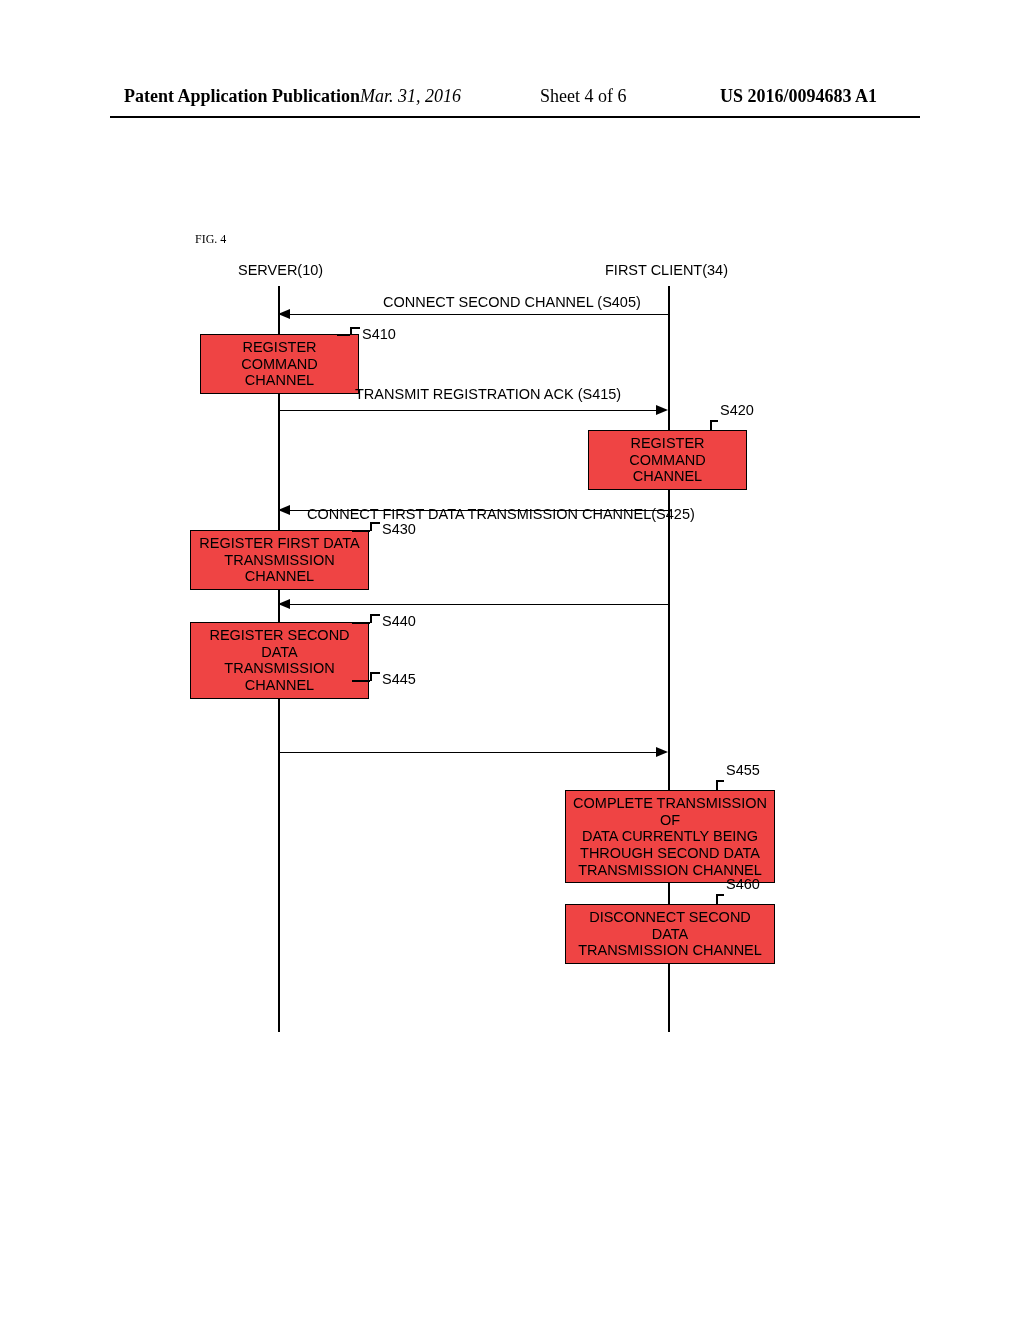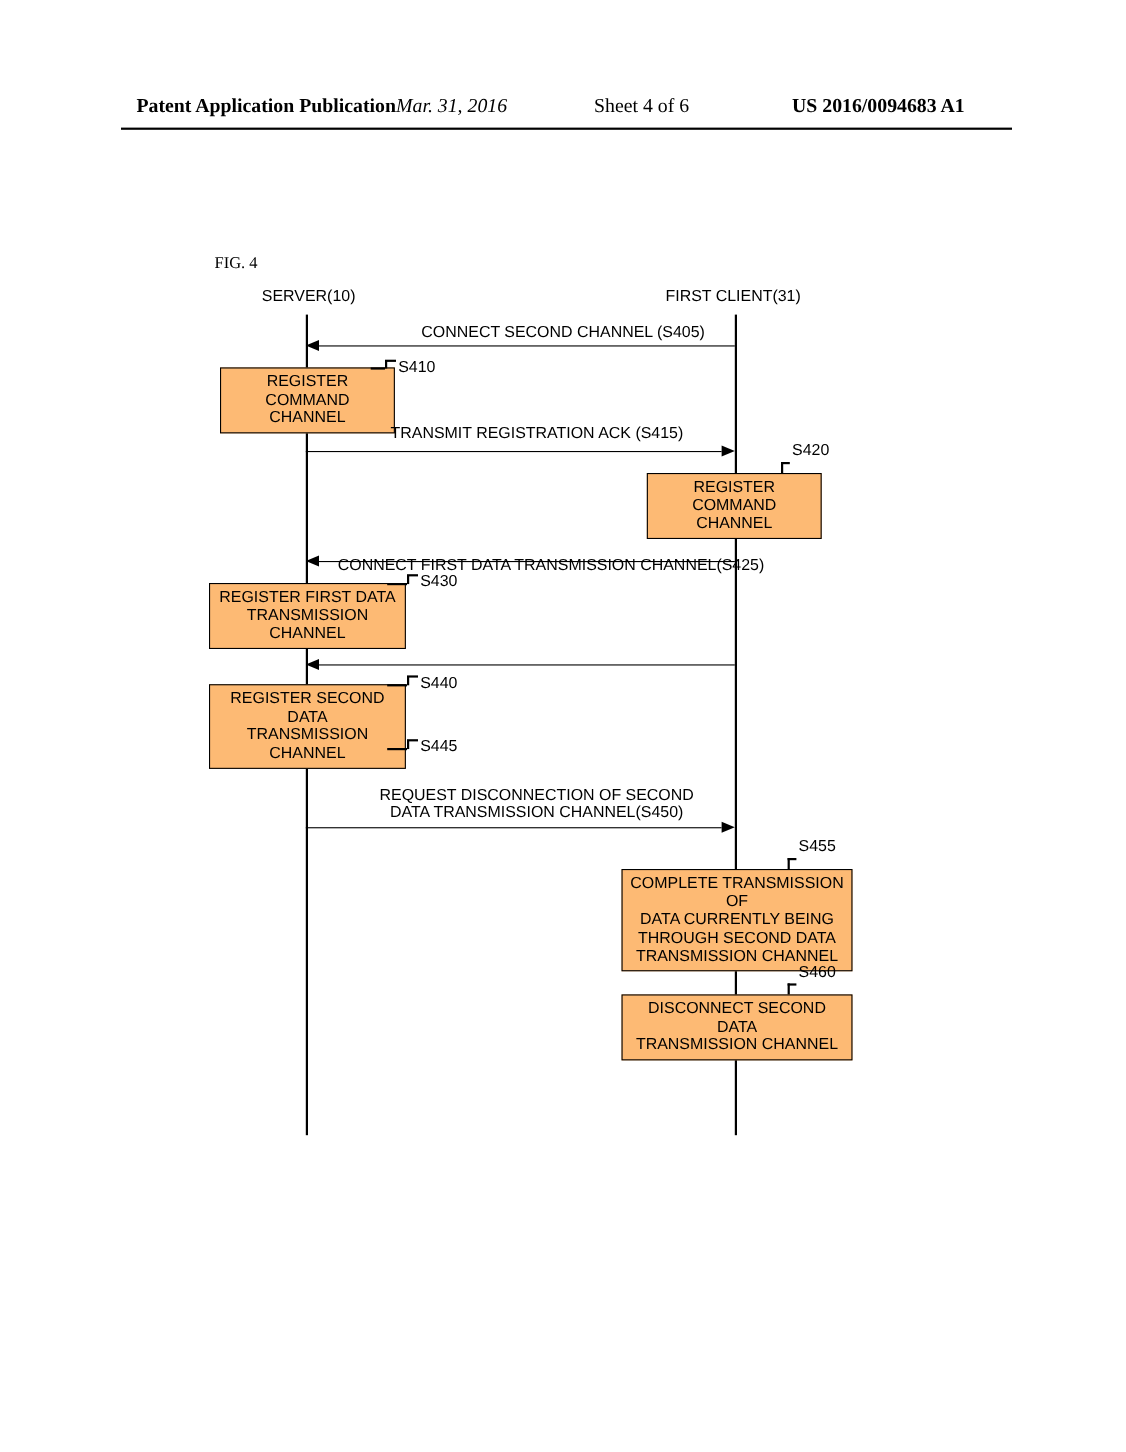--- a/index.html
+++ b/index.html
@@ -45,21 +45,21 @@
     position: absolute;
     top: 116px;
     left: 110px;
     width: 810px;
     border-top: 2px solid #000;
   }
   .figlabel {
     position: absolute;
     top: 232px;
     left: 195px;
-    font-size: 15px;
+    font-size: 12px;
   }
   .diagram {
     position: absolute;
     top: 262px;
     left: 190px;
     width: 640px;
     height: 770px;
     font-family: Arial, Helvetica, sans-serif;
     font-size: 14.5px;
   }
@@ -72,21 +72,21 @@
   .lifeline {
     position: absolute;
     top: 24px;
     bottom: 0;
     width: 0;
     border-left: 2px solid #000;
   }
   .box {
     position: absolute;
     border: 1.6px solid #000;
-    background: #fdba74;
+    background: #ef4444;
     text-align: center;
     padding: 4px 6px;
     line-height: 1.15;
   }
   .msglabel {
     position: absolute;
     text-align: center;
     white-space: nowrap;
   }
   .arrow-line {
@@ -129,21 +129,21 @@
     <span class="sheet">Sheet 4 of 6</span>
     <span class="pubnum">US 2016/0094683 A1</span>
   </div>
   <div class="hr"></div>
 
   <div class="figlabel">FIG. 4</div>
 
   <div class="diagram">
 
     <div class="participant-label" style="left:48px">SERVER(10)</div>
-    <div class="participant-label" style="left:415px">FIRST CLIENT(31)</div>
+    <div class="participant-label" style="left:415px">FIRST CLIENT(34)</div>
 
     <div class="lifeline" style="left:88px"></div>
     <div class="lifeline" style="left:478px"></div>
 
     <div class="msglabel" style="left:193px; top:32px">CONNECT SECOND CHANNEL (S405)</div>
     <div class="arrow-line" style="left:100px; top:52px; width:378px"></div>
     <div class="arrowhead ahl" style="left:88px; top:47px"></div>
 
     <div class="box" style="left:10px; top:72px; width:145px">REGISTER COMMAND<br>CHANNEL</div>
     <div class="slabel" style="left:172px; top:64px">S410</div>
@@ -177,21 +177,20 @@
     <div class="slabel" style="left:192px; top:351px">S440</div>
     <div class="leader-seg" style="left:162px; top:360px; width:18px; height:1.5px"></div>
     <div class="leader-seg" style="left:180px; top:353px; width:1.5px; height:8px"></div>
     <div class="leader-seg" style="left:180px; top:352px; width:10px; height:1.5px"></div>
 
     <div class="slabel" style="left:192px; top:409px">S445</div>
     <div class="leader-seg" style="left:162px; top:418px; width:18px; height:1.5px"></div>
     <div class="leader-seg" style="left:180px; top:411px; width:1.5px; height:8px"></div>
     <div class="leader-seg" style="left:180px; top:410px; width:10px; height:1.5px"></div>
 
-    <div class="msglabel" style="left:155px; top:454px; line-height:1.1">REQUEST DISCONNECTION OF SECOND<br>DATA TRANSMISSION CHANNEL(S450)</div>
     <div class="arrow-line" style="left:88px; top:490px; width:378px"></div>
     <div class="arrowhead ahr" style="left:466px; top:485px"></div>
 
     <div class="slabel" style="left:536px; top:500px">S455</div>
     <div class="leader-seg" style="left:526px; top:518px; width:1.5px; height:12px"></div>
     <div class="leader-seg" style="left:526px; top:518px; width:8px; height:1.5px"></div>
     <div class="box" style="left:375px; top:528px; width:196px">COMPLETE TRANSMISSION OF<br>DATA CURRENTLY BEING<br>THROUGH SECOND DATA<br>TRANSMISSION CHANNEL</div>
 
     <div class="slabel" style="left:536px; top:614px">S460</div>
     <div class="leader-seg" style="left:526px; top:632px; width:1.5px; height:12px"></div>

